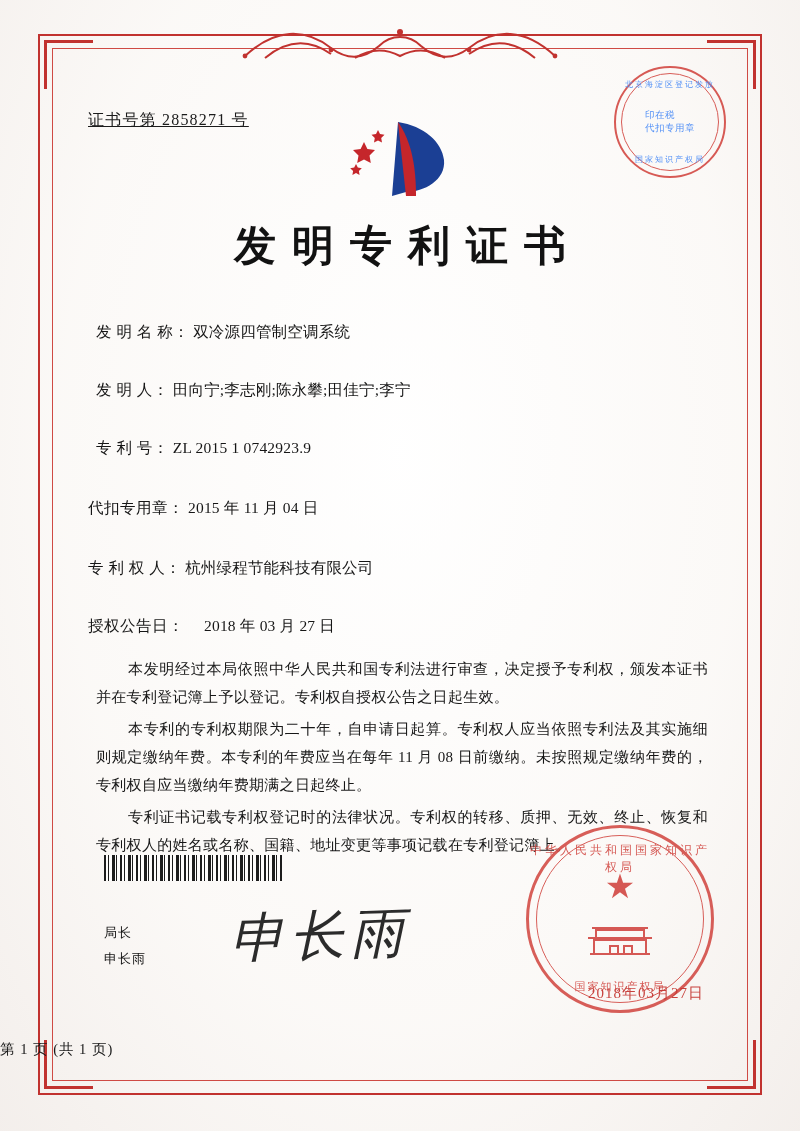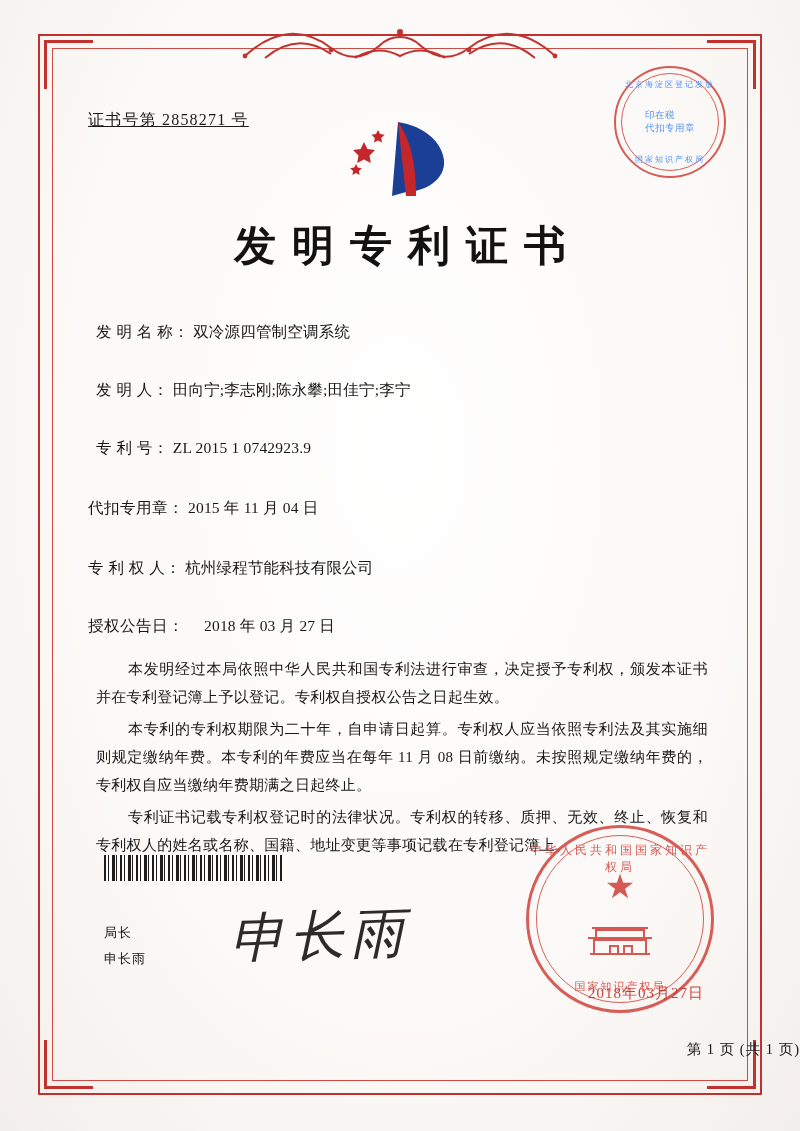--- a/index.html
+++ b/index.html
@@ -285,21 +285,21 @@
     color: #c53a35;
     letter-spacing: 1px;
     opacity: .95;
   }
 
   
   .footer-page {
     position: absolute;
     left: 0; right: 0;
     bottom: 72px;
-    text-align: right;
+    text-align: left;
     font-size: 14.5px;
     color: #191919;
     letter-spacing: 1px;
   }
 </style>
 </head>
 <body>
 
 <div class="page">
   <div class="scan-tint"></div>

